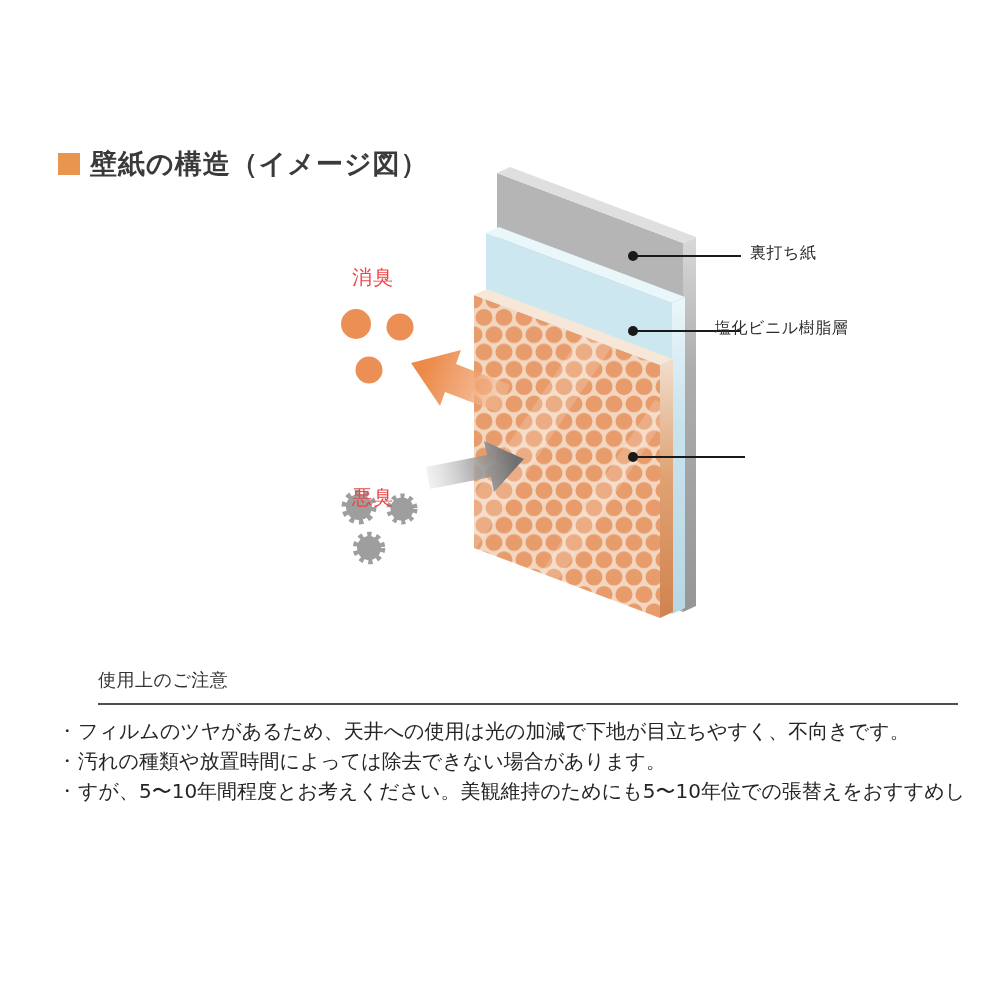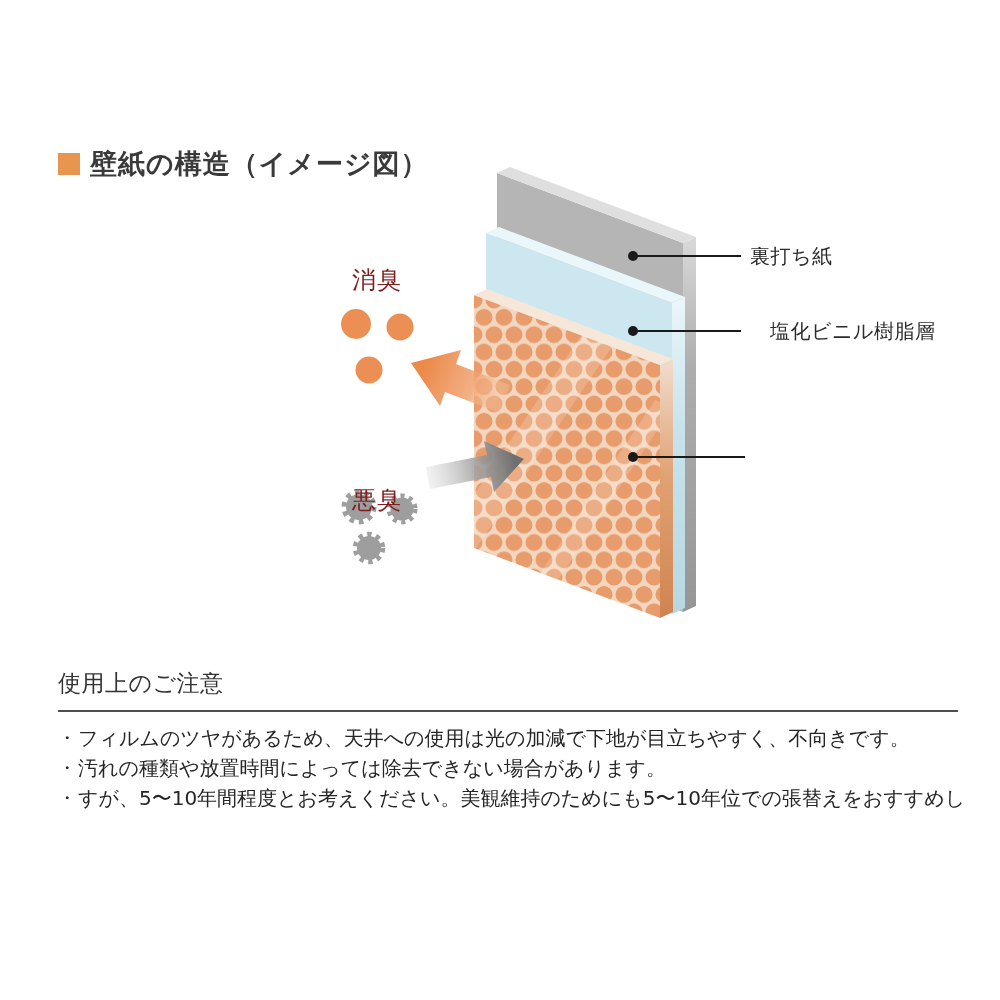--- a/index.html
+++ b/index.html
@@ -6,28 +6,28 @@
   .page{
     position:relative;width:1000px;height:884px;background:#ffffff;overflow:hidden;
     font-family:"DejaVu Sans","Liberation Sans",sans-serif;color:#333;text-decoration:underline;
   }
   .diagram-svg{position:absolute;left:0;top:0;width:1000px;height:1000px;}
 
   .title-row{position:absolute;left:58px;top:148px;display:flex;align-items:flex-start;z-index:5;}
   .title-square{width:22px;height:22px;background:#E8954F;margin-top:5px;margin-right:10px;flex:0 0 auto;}
   .title{margin:0;font-size:27px;font-weight:600;color:#3a3a3a;letter-spacing:1px;line-height:32px;}
 
-  .float-label{position:absolute;font-size:24px;color:#7f1d1d;letter-spacing:1px;z-index:5;}
-  .layer-label{position:absolute;font-size:20px;color:#2b2b2b;letter-spacing:.5px;z-index:5;white-space:nowrap;}
+  .float-label{position:absolute;font-size:20px;color:#ef4444;letter-spacing:1px;z-index:5;}
+  .layer-label{position:absolute;font-size:16px;color:#2b2b2b;letter-spacing:.5px;z-index:5;white-space:nowrap;}
   .film-label{position:absolute;left:752px;top:442px;font-size:23px;line-height:27px;font-weight:600;
     color:#DC7B43;letter-spacing:.5px;z-index:5;white-space:nowrap;}
 
   .notes{position:absolute;left:58px;top:668px;width:900px;z-index:5;}
-  .notes-heading{font-size:23px;color:#333;letter-spacing:.5px;padding-bottom:11px;
-    border-bottom:2px solid #4f4f4f;}
+  .notes-heading{font-size:18px;color:#333;letter-spacing:.5px;padding-bottom:11px;
+    border-bottom:2px solid #4f4f4f;margin-left:40px;}
   .notes-list{margin-top:11px;font-size:20px;line-height:30px;color:#252525;letter-spacing:0;}
   .note-item{display:flex;align-items:flex-start;}
   .note-bullet{flex:0 0 20px;line-height:30px;font-size:18px;}
   .note-lines{flex:1 1 auto;}
   .note-line{line-height:30px;white-space:nowrap;}
 </style>
 </head>
 <body>
 
 <div class="page">
@@ -125,21 +125,21 @@
       <circle cx="633" cy="256" r="5"></circle>
       <circle cx="633" cy="331" r="5"></circle>
       <circle cx="633" cy="457" r="5"></circle>
     </g>
   </svg>
 
   <div class="float-label" style="left:352px;top:264px;">消臭</div>
   <div class="float-label" style="left:352px;top:472px;margin-top:12px;">悪臭</div>
 
   <div class="layer-label" style="left:750px;top:243px;">裏打ち紙</div>
-  <div class="layer-label" style="left:770px;top:318px;">塩化ビニル樹脂層</div>
+  <div class="layer-label" style="left:715px;top:318px;">塩化ビニル樹脂層</div>
 
 
   <div class="notes">
     <div class="notes-heading">使用上のご注意</div>
     <div class="notes-list">
 
       <div class="note-item">
         <span class="note-bullet">・</span>
         <div class="note-lines">
           <div class="note-line">フィルムのツヤがあるため、天井への使用は光の加減で下地が目立ちやすく、不向きです。</div>

